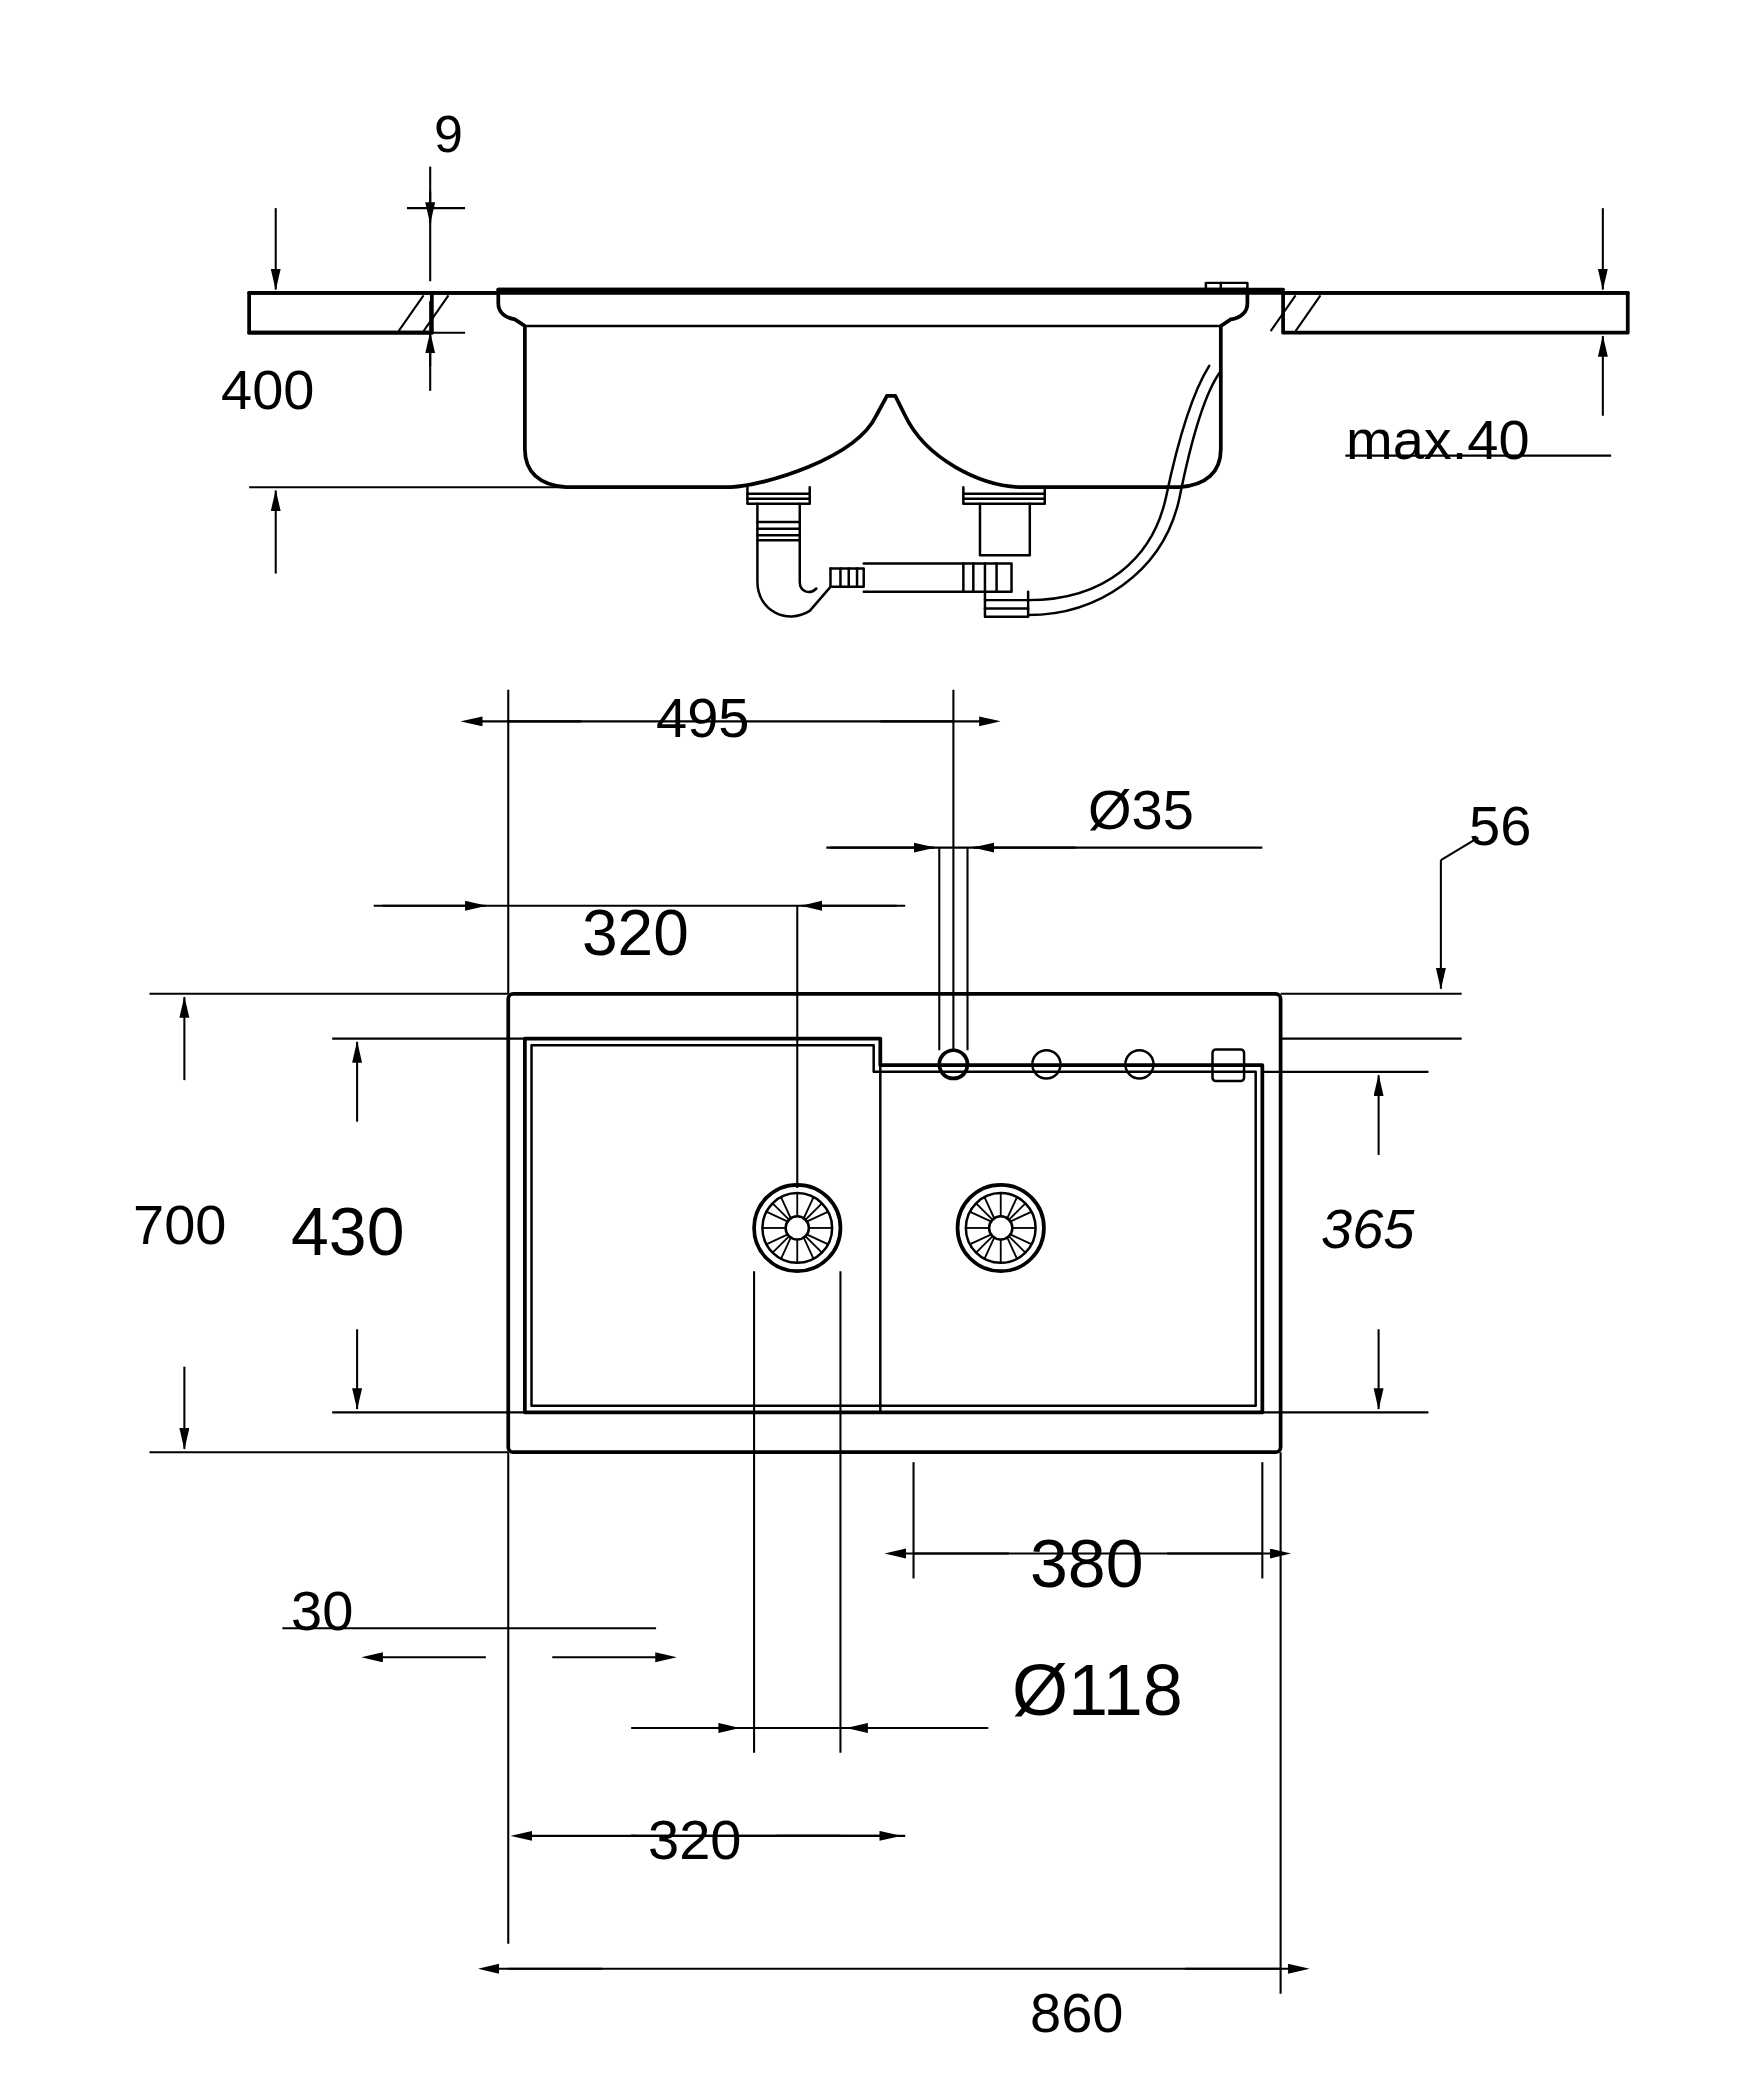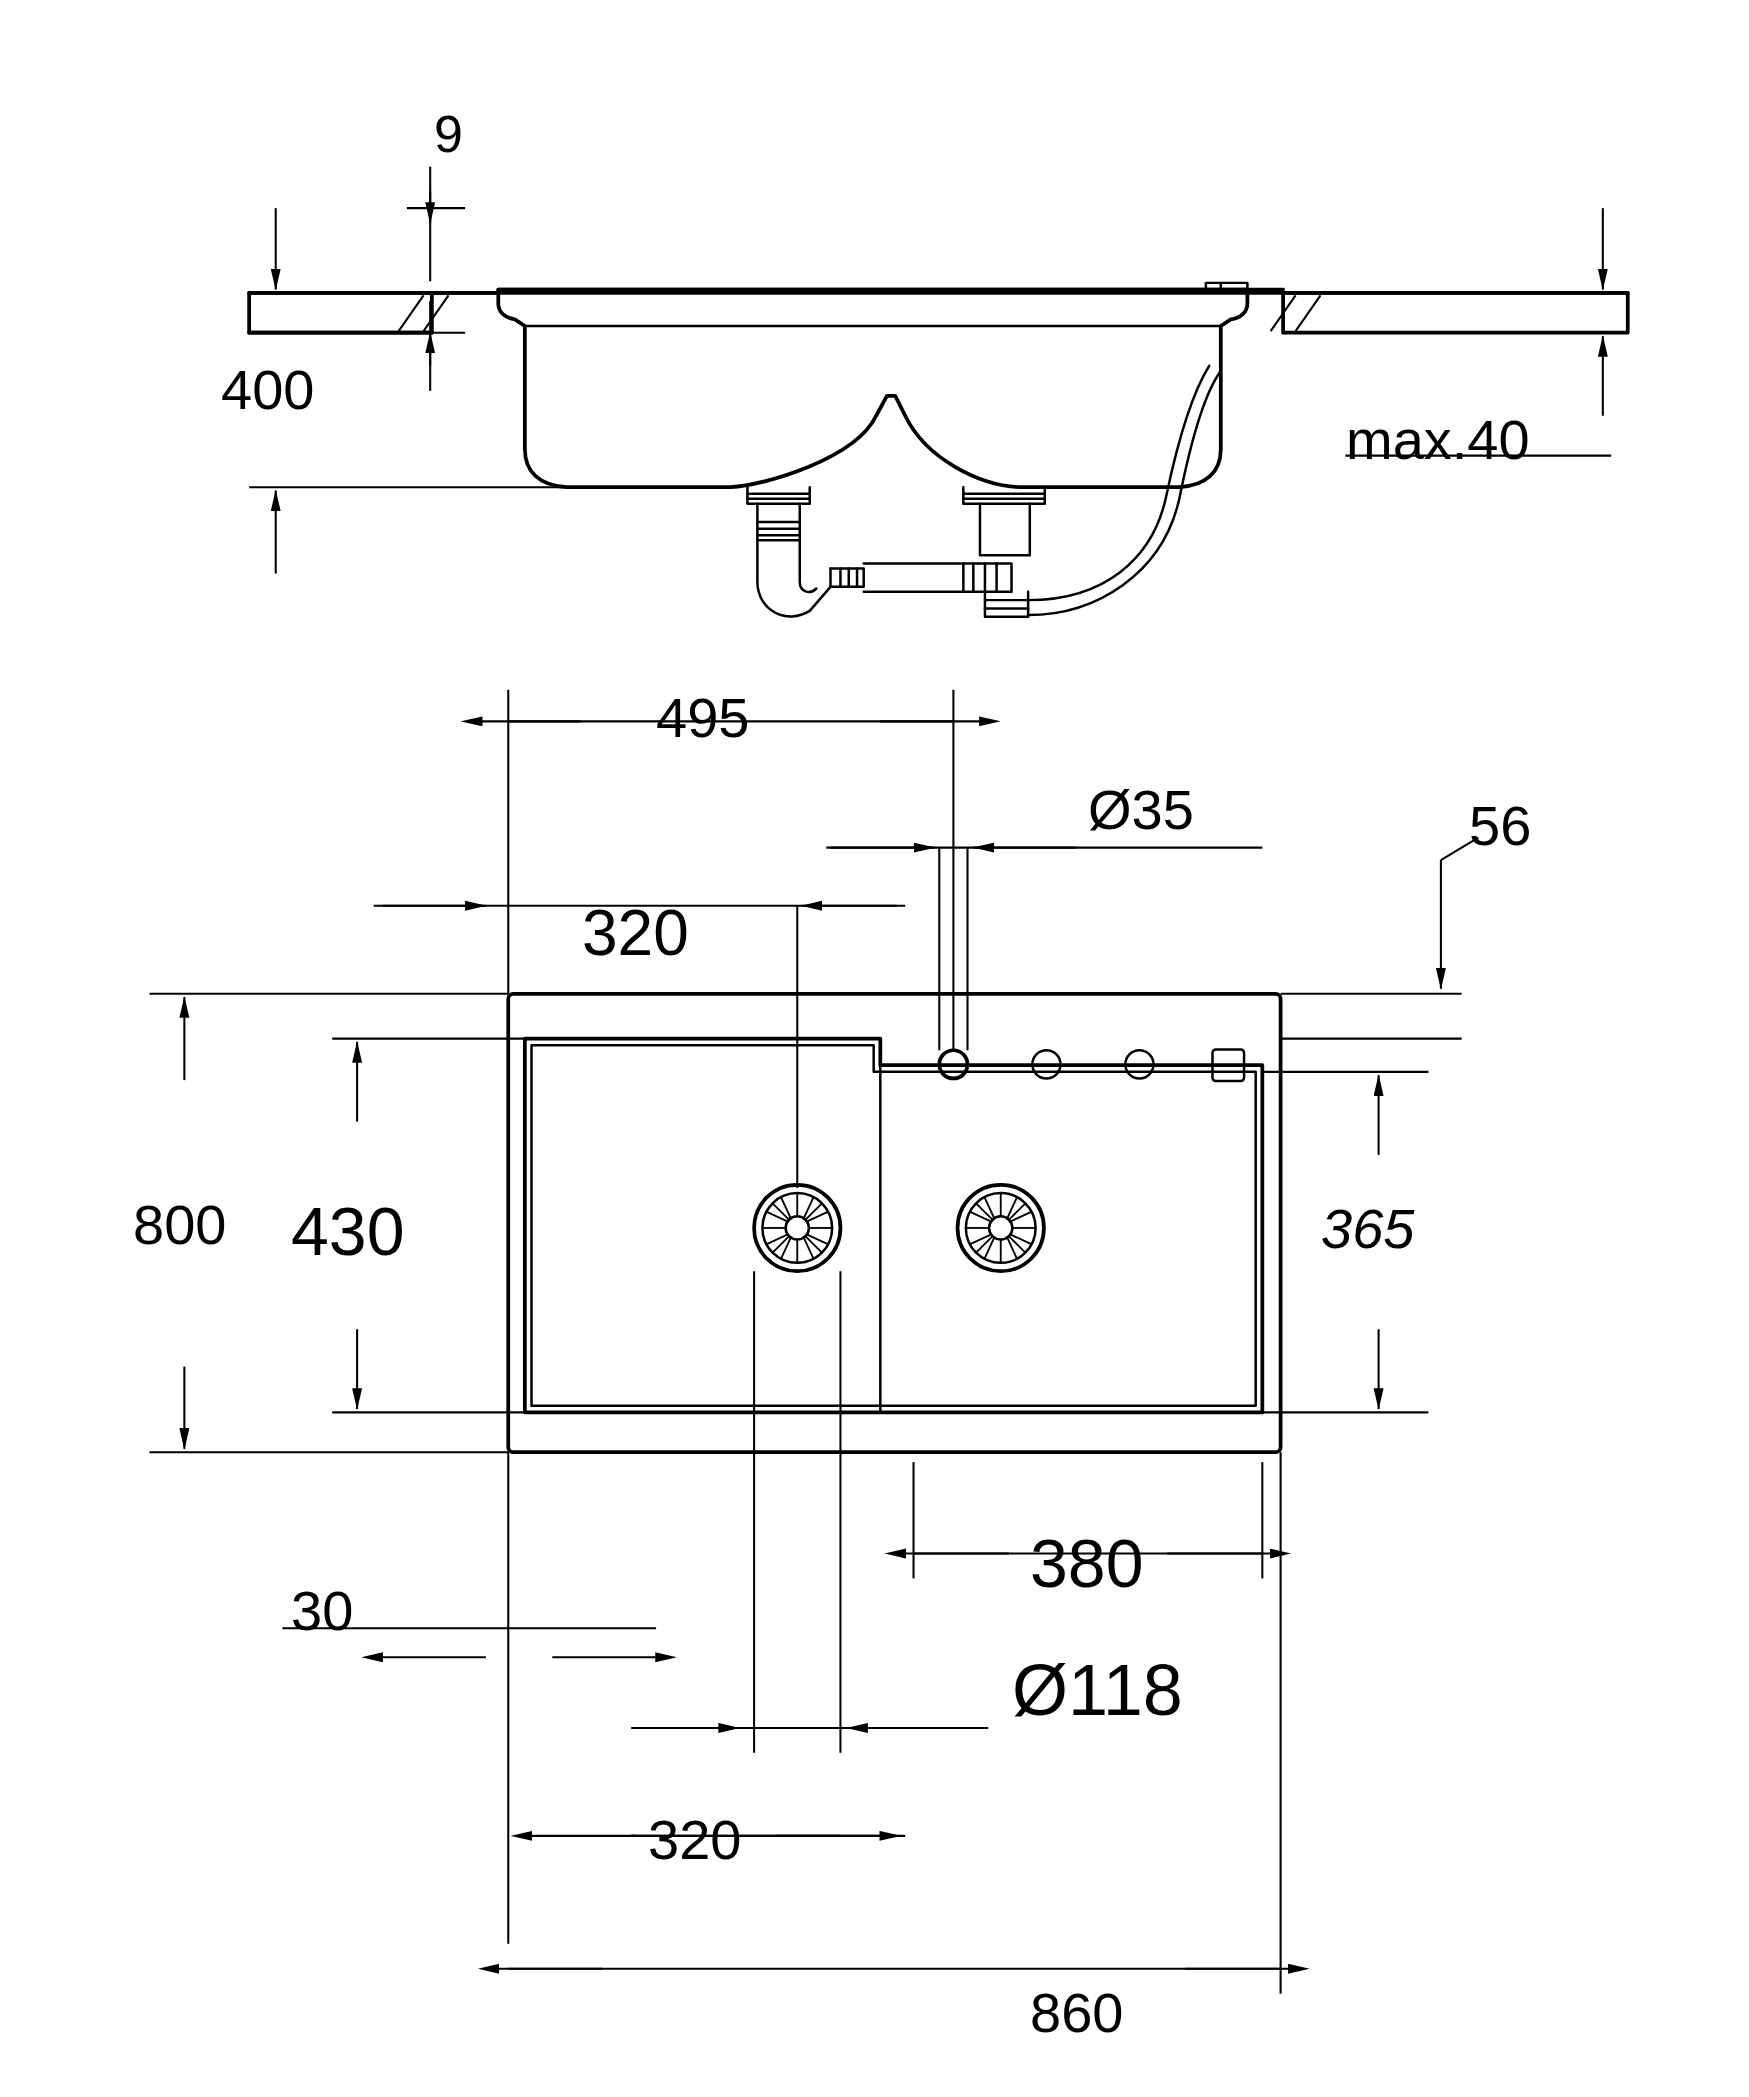--- a/index.html
+++ b/index.html
@@ -328,21 +328,21 @@
 
   <div style="position:absolute;left:582px;top:868px;font-size:64px;margin-top:28px;">
     <span>320</span>
   </div>
 
   <div style="position:absolute;left:1469px;top:793px;font-size:56px;">
     <span>56</span>
   </div>
 
   <div style="position:absolute;left:133px;top:1192px;font-size:56px;">
-    <span>800</span>
+    <span>700</span>
   </div>
 
   <div style="position:absolute;left:291px;top:1192px;font-size:68px;">
     <span>430</span>
   </div>
 
   <div style="position:absolute;left:1321px;top:1196px;font-size:56px;font-style:italic;">
     <span>365</span>
   </div>
 

